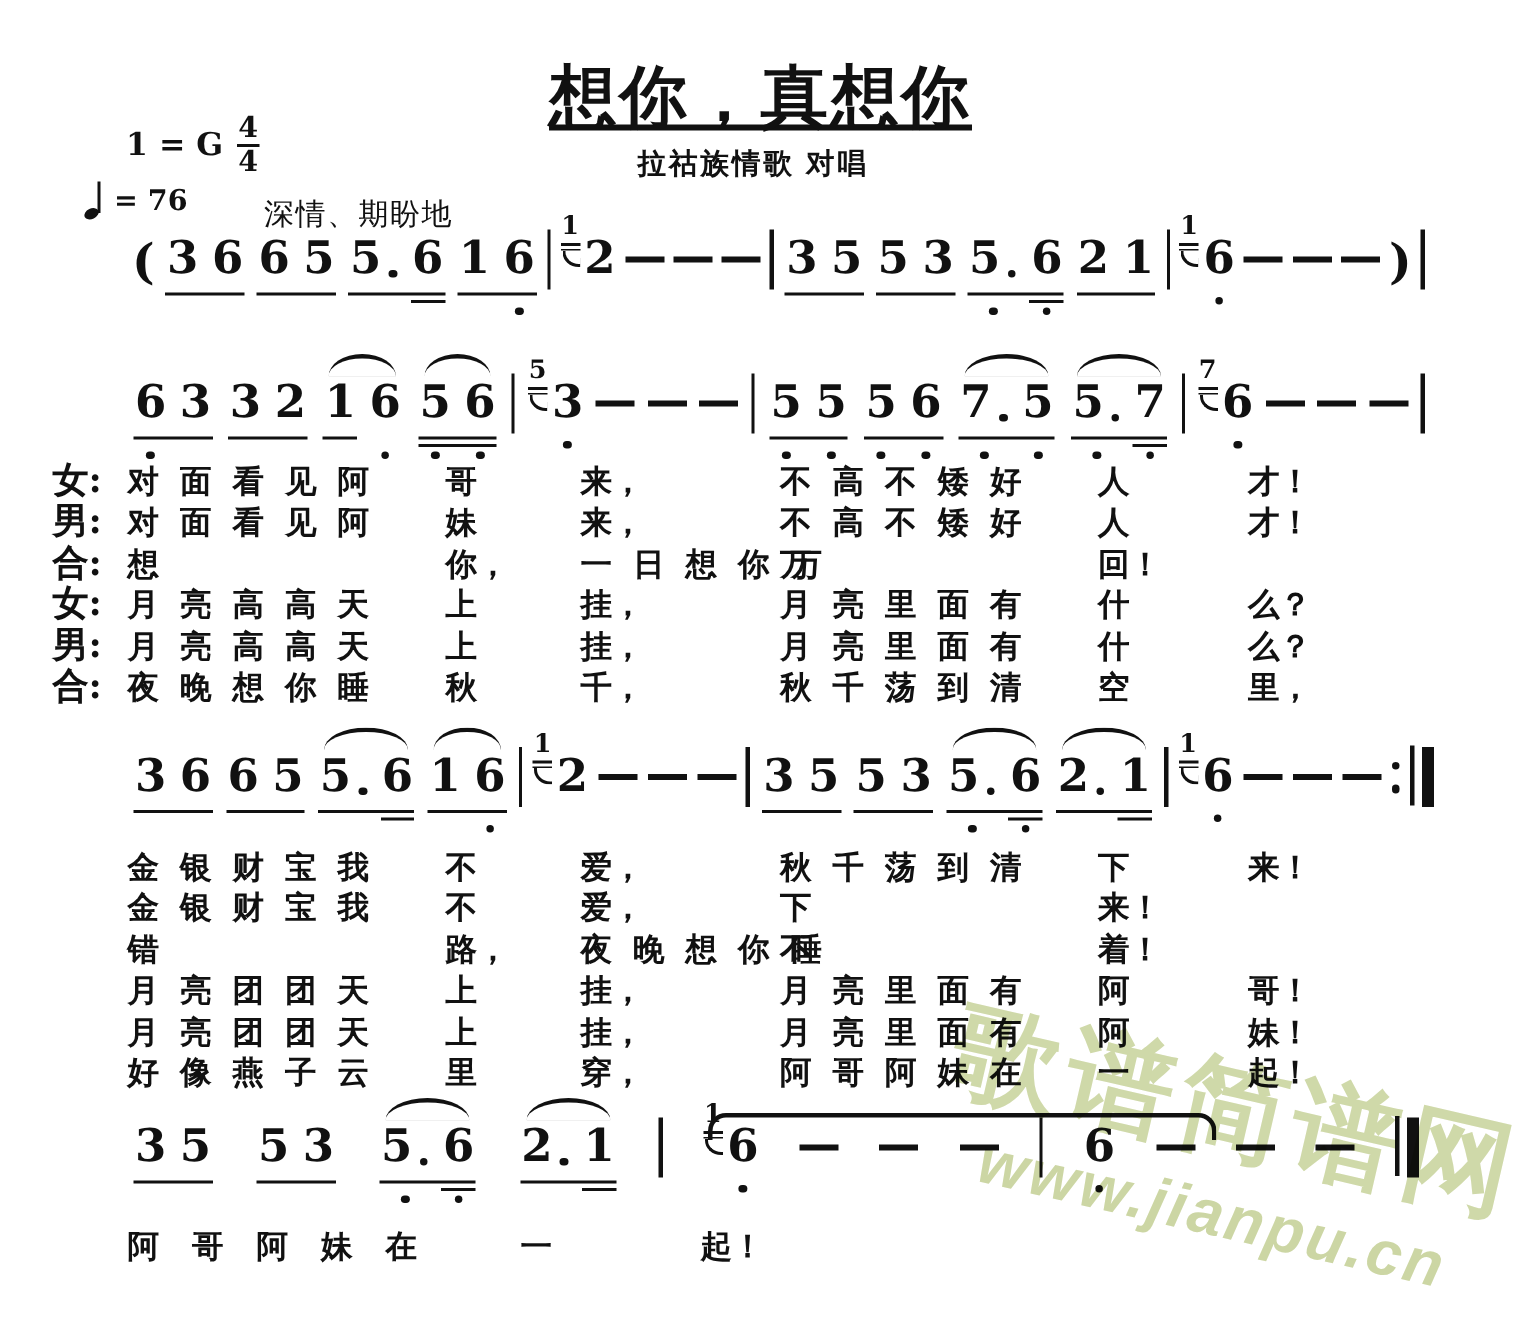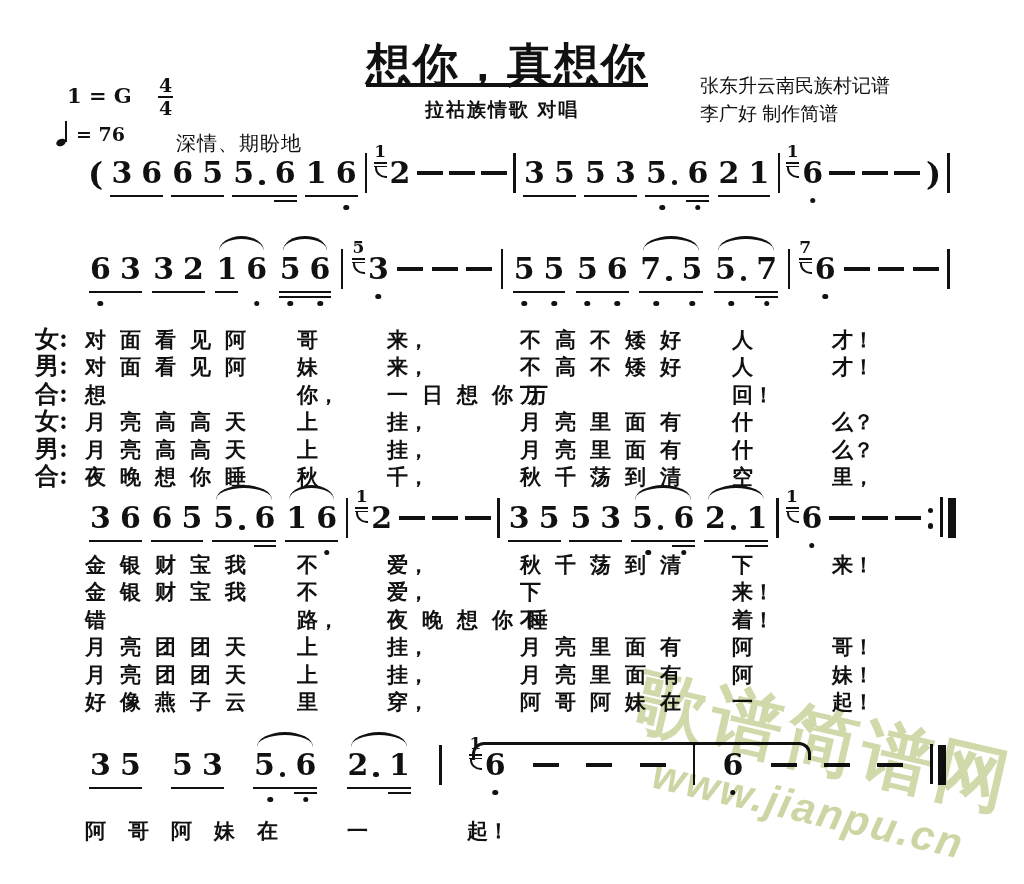--- a/index.html
+++ b/index.html
@@ -3,21 +3,21 @@
 <meta charset="utf-8">
 <style>
   html,body{margin:0;padding:0;background:#fff;}
   .page{position:relative;width:1024px;height:884px;background:#ffffff;overflow:hidden;
         font-family:"Liberation Sans",sans-serif;color:#111;}
 
   
   .title{position:absolute;left:366px;top:38px;font:700 45px/54px "Liberation Sans",sans-serif;letter-spacing:2px;white-space:nowrap;text-decoration:underline;}
   .subtitle{position:absolute;left:425px;top:99px;font:700 19px/22px "Liberation Sans",sans-serif;letter-spacing:2px;white-space:nowrap;}
   .credits{position:absolute;left:700px;top:72px;font:400 19px/28px "Liberation Sans",sans-serif;white-space:nowrap;}
-  .keysig{position:absolute;left:67px;top:84px;font:700 21px/24px "DejaVu Serif",serif;white-space:nowrap;}
+  .keysig{position:absolute;left:84px;top:84px;font:700 21px/24px "DejaVu Serif",serif;white-space:nowrap;}
   .ts{position:absolute;left:158px;top:76px;display:flex;flex-direction:column;align-items:center;
       font:700 19px/19px "DejaVu Serif",serif;}
   .tsline{width:15px;height:2px;background:#111;margin:1px 0;}
   .tempo{position:absolute;left:56px;top:120px;display:flex;align-items:flex-end;gap:6px;
          font:600 19px/24px "DejaVu Serif",serif;}
   .qnote{position:relative;width:14px;height:26px;}
   .qnote::before{content:"";position:absolute;bottom:0;left:0;width:10px;height:7px;background:#111;
                  border-radius:50%;transform:rotate(-25deg);}
   .qnote::after{content:"";position:absolute;right:3px;bottom:4px;width:2px;height:21px;background:#111;}
   .expression{position:absolute;left:176px;top:131px;font:500 20px/24px "Liberation Sans",sans-serif;letter-spacing:1px;white-space:nowrap;text-align:right;}
@@ -53,26 +53,26 @@
   .gcv{position:absolute;left:1px;top:100%;width:10px;height:9px;border-left:2px solid #111;
        border-bottom:2px solid #111;border-radius:0 0 0 90%;}
   .rep,.fin{display:flex;align-items:center;gap:5px;height:40px;margin-top:-3px;}
   .repdots{display:flex;flex-direction:column;gap:10px;margin-right:2px;}
   .repdots i{width:5.5px;height:5.5px;border-radius:50%;background:#111;}
   .longtie{position:absolute;left:472px;top:742px;width:333px;height:15px;
            border:3px solid #111;border-bottom:none;border-radius:12px 12px 0 0;}
 
   
   .lblock{position:absolute;left:35px;width:960px;}
-  #lblock1{top:307px;} #lblock2{top:532px;}
+  #lblock1{top:307px;} #lblock2{top:565px;}
   .lrow{display:grid;grid-template-columns:50px 212px 90px 133px 212px 100px 1fr;
         align-items:baseline;height:27.4px;}
   .llabel{font:700 24px/26px "DejaVu Serif",serif;}
   .lcell{font:700 21px/26px "DejaVu Serif",serif;white-space:nowrap;}
-  .seg{letter-spacing:14px;margin-top:20px;}
+  .seg{letter-spacing:14px;}
   .frow{position:absolute;left:35px;top:818px;width:900px;display:grid;
         grid-template-columns:50px 262px 120px 1fr;align-items:baseline;}
   .fseg{letter-spacing:22px;}
 
   
   .wm1{position:absolute;left:645px;top:662px;font:700 72px/74px "Liberation Sans",sans-serif;
        letter-spacing:5px;transform:rotate(13deg);transform-origin:left top;white-space:nowrap;
        mix-blend-mode:multiply;opacity:.85;}
   .wm2{position:absolute;left:658px;top:752px;font:italic 700 42px/44px "Liberation Sans",sans-serif;
        letter-spacing:2px;transform:rotate(13deg);transform-origin:left top;white-space:nowrap;
@@ -90,24 +90,20 @@
     <span>4</span>
   </div>
   <div class="tempo">
     <span class="qnote"></span>
     <span>= 76</span>
   </div>
   <div class="expression">深情、期盼地</div>
 
   <div class="title">想你，真想你</div>
   <div class="subtitle">拉祜族情歌 对唱</div>
-  <div class="credits">
-    <div>张东升云南民族村记谱</div>
-    <div>李广好 制作简谱</div>
-  </div>
 
   <div class="mline" id="mline1">
       <span class="paren">(</span>
       <div class="grp">
         <span class="note">
           <span class="nd">3</span>
         </span>
         <span class="note">
           <span class="nd">6</span>
         </span>

